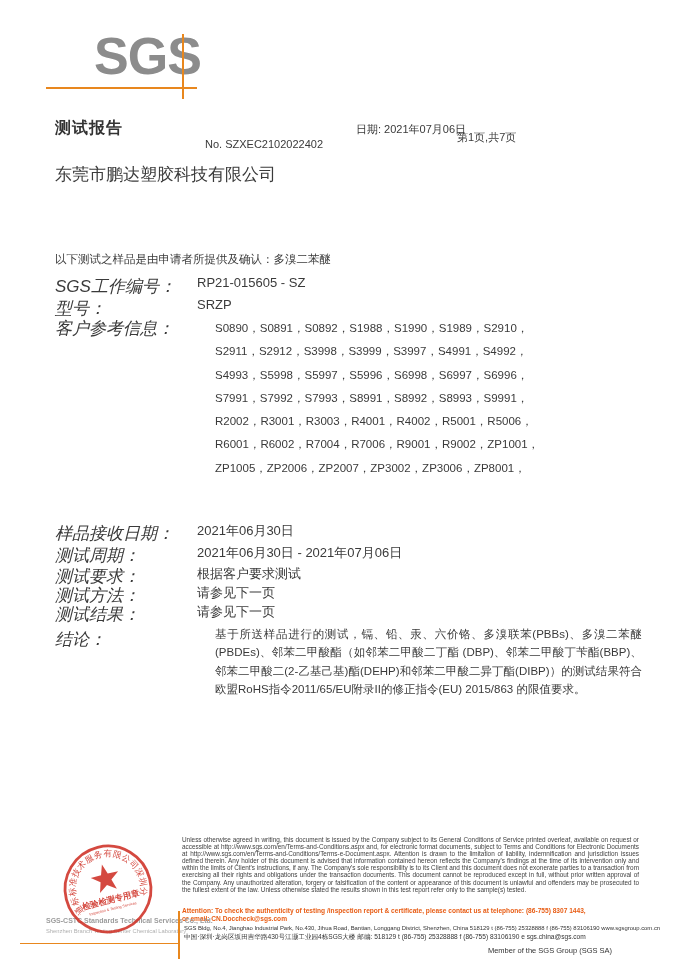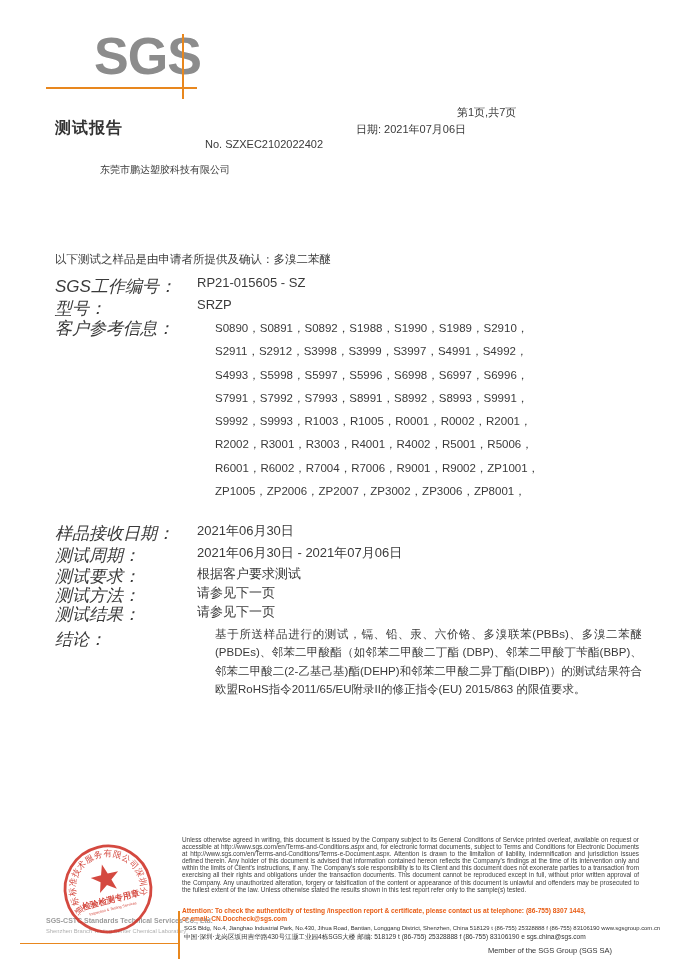--- a/index.html
+++ b/index.html
@@ -13,23 +13,23 @@
 
   
   .logo-text { left:83px; top:30px; font-size:52px; font-weight:bold; color:#8c8c8c; letter-spacing:-1px; line-height:1;margin-left:11px; }
   .logo-hline { left:46px; top:87px; width:151px; height:2px; background:#e8871e; }
   .logo-vline { left:182px; top:34px; width:2px; height:65px; background:#e8871e; }
 
   
   .report-title { left:55px; top:118px; font-size:16px; font-weight:bold; color:#333; letter-spacing:1px;text-align:right; }
   .report-no    { left:205px; top:122px; font-size:11px;margin-top:16px; }
   .report-date  { left:356px; top:122px; font-size:11px; }
-  .page-info    { left:457px; top:105px; font-size:11px; }
+  .page-info    { left:457px; top:130px; font-size:11px; }
 
-  .applicant-name { left:55px; top:163px; font-size:10px;margin-left:45px; }
+  .applicant-name { left:55px; top:163px; font-size:17px; }
   .applicant-addr { left:55px; top:187px; font-size:11.5px; }
 
   .statement { left:55px; top:252px; font-size:11.5px; }
 
   .flabel { left:55px; font-size:17px;font-style:italic; }
   .fvalue { left:197px; font-size:13px; }
 
   .ref-lines { left:215px; top:317px; font-size:11.5px; line-height:23.3px; }
 
   .conclusion-text { left:215px; top:625px; width:427px; font-size:11.5px; line-height:18.4px; text-align:justify; }
@@ -74,21 +74,20 @@
 
   <div class="abs flabel" style="top:297px">型号：</div>
   <div class="abs fvalue" style="top:297px">SRZP</div>
 
   <div class="abs flabel" style="top:317px">客户参考信息：</div>
   <div class="abs ref-lines">
     <div>S0890，S0891，S0892，S1988，S1990，S1989，S2910，</div>
     <div>S2911，S2912，S3998，S3999，S3997，S4991，S4992，</div>
     <div>S4993，S5998，S5997，S5996，S6998，S6997，S6996，</div>
     <div>S7991，S7992，S7993，S8991，S8992，S8993，S9991，</div>
-    <div>S9992，S9993，R1003，R1005，R0001，R0002，R2001，</div>
     <div>R2002，R3001，R3003，R4001，R4002，R5001，R5006，</div>
     <div>R6001，R6002，R7004，R7006，R9001，R9002，ZP1001，</div>
     <div>ZP1005，ZP2006，ZP2007，ZP3002，ZP3006，ZP8001，</div>
   </div>
 
   <div class="abs flabel" style="top:522px">样品接收日期：</div>
   <div class="abs fvalue" style="top:522px">2021年06月30日</div>
 
   <div class="abs flabel" style="top:544px">测试周期：</div>
   <div class="abs fvalue" style="top:544px">2021年06月30日 - 2021年07月06日</div>

